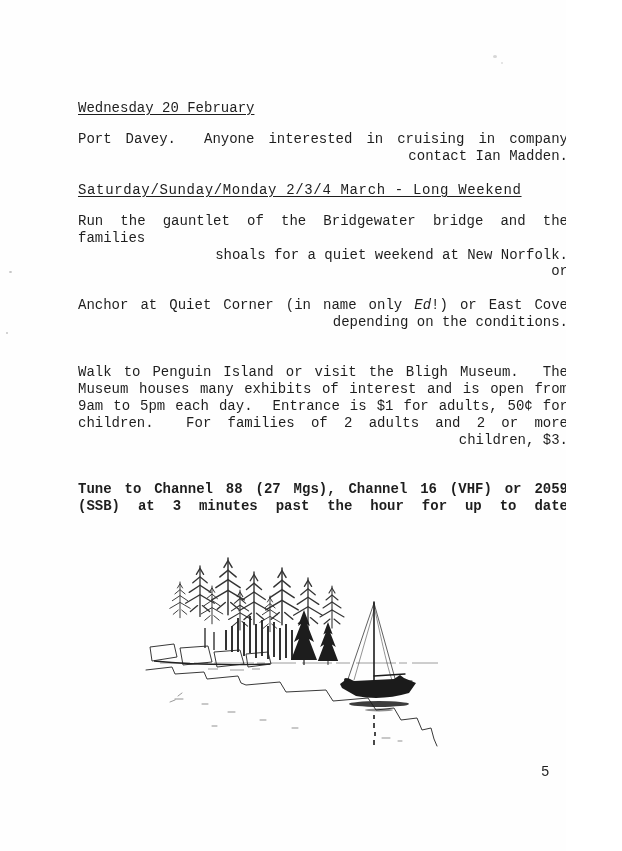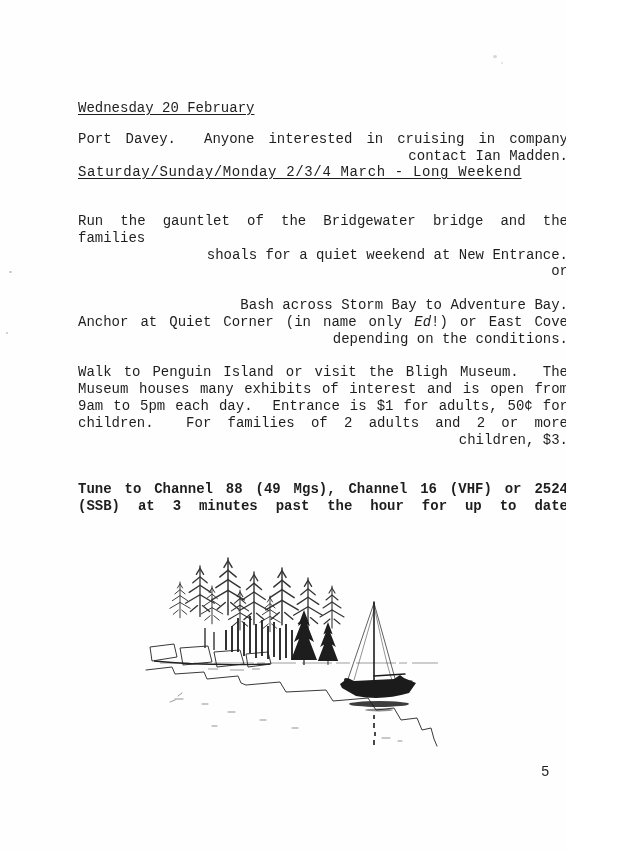--- a/index.html
+++ b/index.html
@@ -53,45 +53,44 @@
   <div class="speck s3"></div>
   <div class="speck s4"></div>
 
   <div class="block heading" style="top:100px">Wednesday 20 February</div>
 
   <div class="block" style="top:131px">
     <div class="jline">Port Davey.&nbsp; Anyone interested in cruising in company</div>
     <div class="lline">contact Ian Madden.</div>
   </div>
 
-  <div class="block heading wide" style="top:164px">Saturday/Sunday/Monday 2/3/4 March - Long Weekend</div>
+  <div class="block heading wide" style="top:182px">Saturday/Sunday/Monday 2/3/4 March - Long Weekend</div>
 
   <div class="block" style="top:213px">
     <div class="jline">Run the gauntlet of the Bridgewater bridge and the families</div>
-    <div class="lline">shoals for a quiet weekend at New Entrance.</div>
+    <div class="lline">shoals for a quiet weekend at New Norfolk.</div>
   </div>
 
   <div class="block lline" style="top:263px">or</div>
 
   <div class="block" style="top:297px">
-    <div class="lline">Bash across Storm Bay to Adventure Bay.</div>
     <div class="jline"><span>Anchor at Quiet Corner (in name only </span><span class="ital">Ed</span><span>!) or East Cove</span></div>
     <div class="lline">depending on the conditions.</div>
   </div>
 
   <div class="block" style="top:364px">
     <div class="jline">Walk to Penguin Island or visit the Bligh Museum.&nbsp; The</div>
     <div class="jline">Museum houses many exhibits of interest and is open from</div>
     <div class="jline">9am to 5pm each day.&nbsp; Entrance is $1 for adults, 50¢ for</div>
     <div class="jline">children.&nbsp; For families of 2 adults and 2 or more</div>
     <div class="lline">children, $3.</div>
   </div>
 
   <div class="block bold" style="top:481px">
-    <div class="jline">Tune to Channel 88 (49 Mgs), Channel 16 (VHF) or 2524</div>
+    <div class="jline">Tune to Channel 88 (27 Mgs), Channel 16 (VHF) or 2059</div>
     <div class="jline">(SSB) at 3 minutes past the hour for up to date</div>
   </div>
 
   <svg class="illus" width="330" height="200" viewBox="0 0 330 200" role="img" aria-label="Pen-and-ink sketch of a pine-covered rocky shoreline with a sailboat at anchor">
     <defs>
       <g id="pine" stroke="#222" fill="none" stroke-width="1.1" stroke-linecap="round">
         <path d="M0 0 V42"></path>
         <path d="M-3 7 L0 2 L3 7"></path>
         <path d="M-6 14 L0 9 L6 14"></path>
         <path d="M-9 22 L0 16 L9 22"></path>

